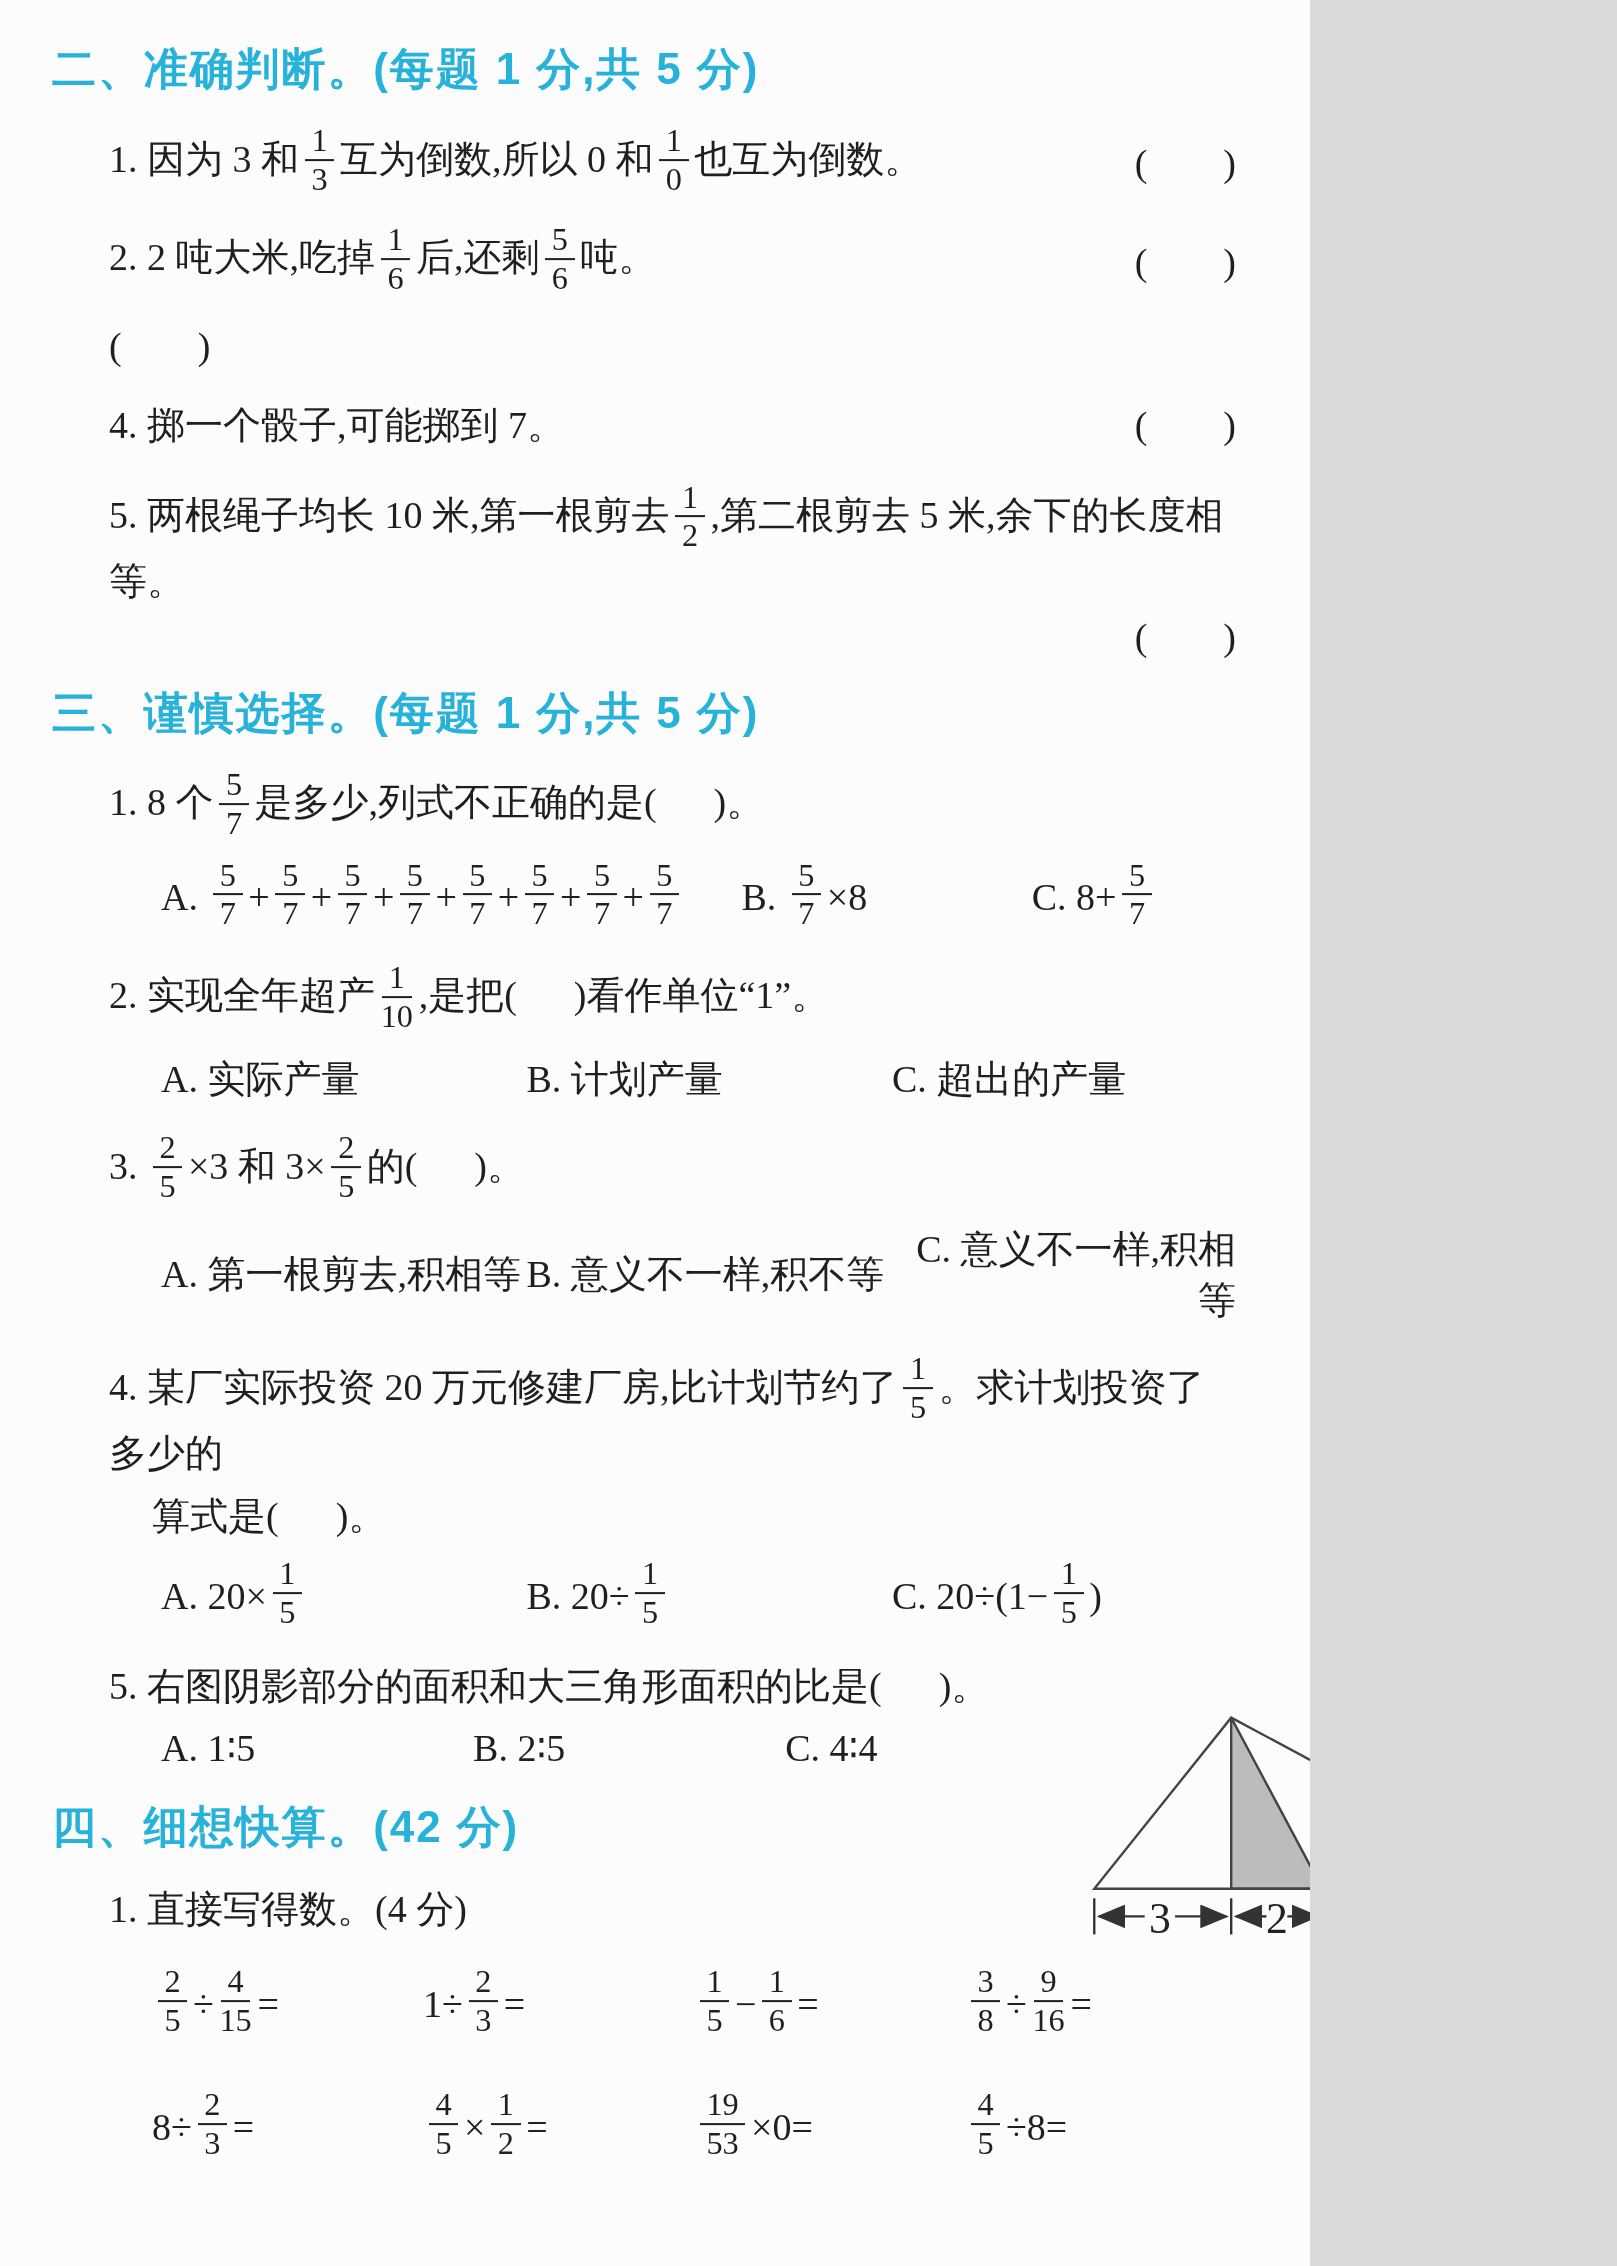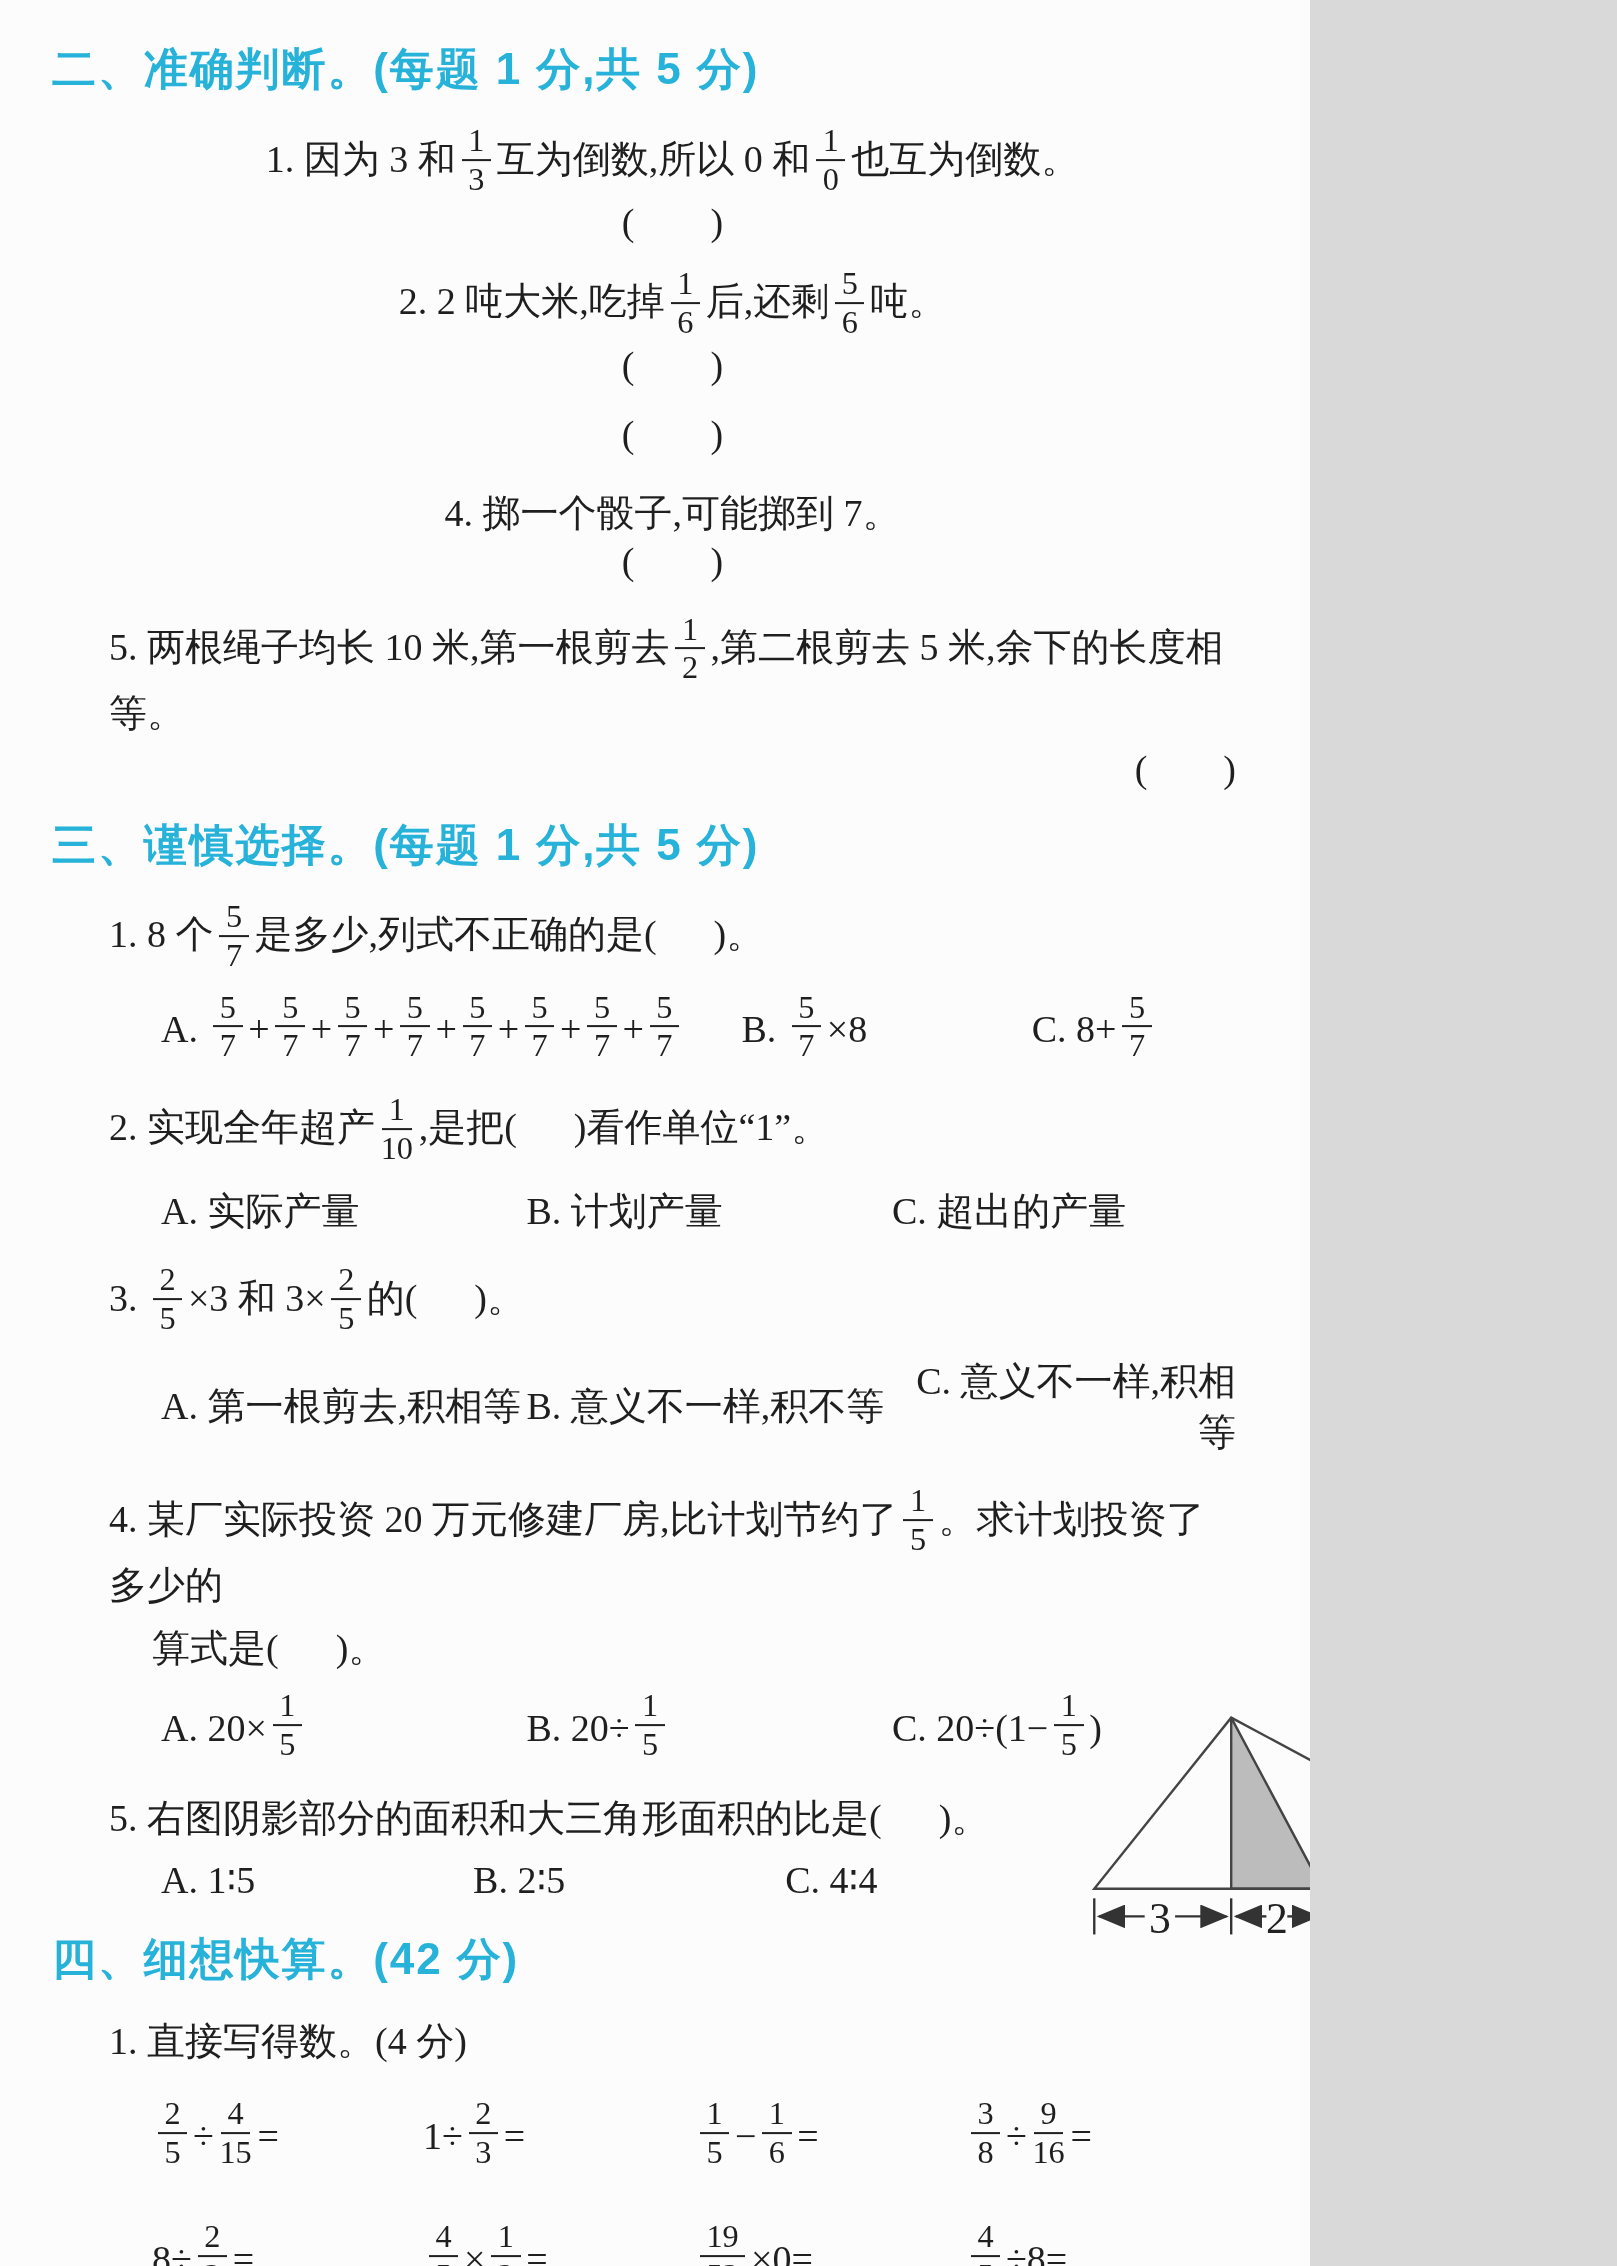--- a/index.html
+++ b/index.html
@@ -26,21 +26,21 @@
   .seg{white-space:pre-wrap;}
   
   .frac{
     display:inline-flex;flex-direction:column;align-items:center;
     vertical-align:middle;line-height:1.08;font-size:0.85em;
     margin:0 5.7px;transform:translateY(-2.9px);
   }
   .fnum{border-bottom:2.9px solid currentColor;padding:0 6.7px 1px;}
   .fden{padding-top:1px;}
   
-  .jitem{display:flex;align-items:center;padding-left:57px;margin-bottom:25px;flex-direction:column;}
+  .jitem{display:flex;align-items:center;padding-left:57px;margin-bottom:25px;}
   .jitem .jtext{flex:1;}
   .paren{white-space:pre;}
   .jparen-line{text-align:right;margin-bottom:25px;}
   
   .stem{padding-left:57px;margin-bottom:17px;}
   .stem2{padding-left:100px;margin-bottom:17px;margin-top:12px;}
   .opts{display:flex;align-items:center;padding-left:109px;margin-bottom:28.5px;}
   .opt{display:inline-flex;align-items:center;}
   .w54{flex:0 0 54%;}
   .w27{flex:0 0 27%;}

